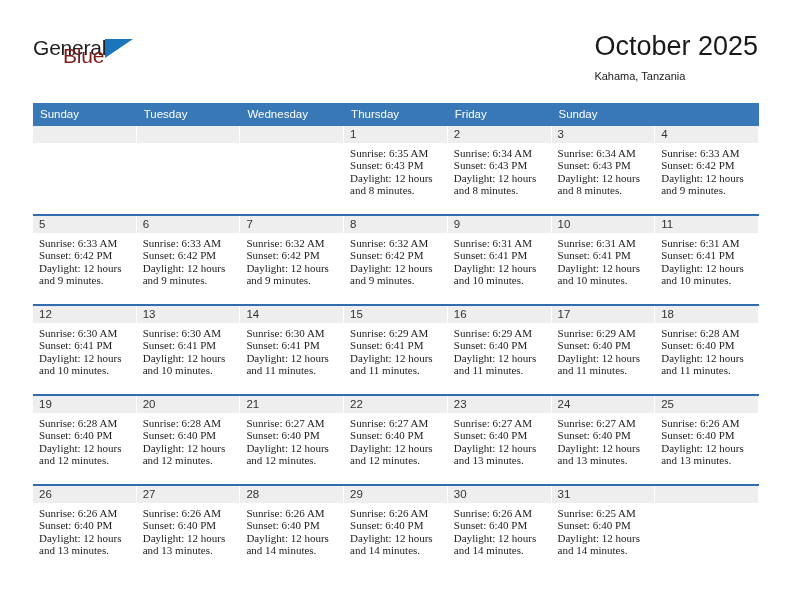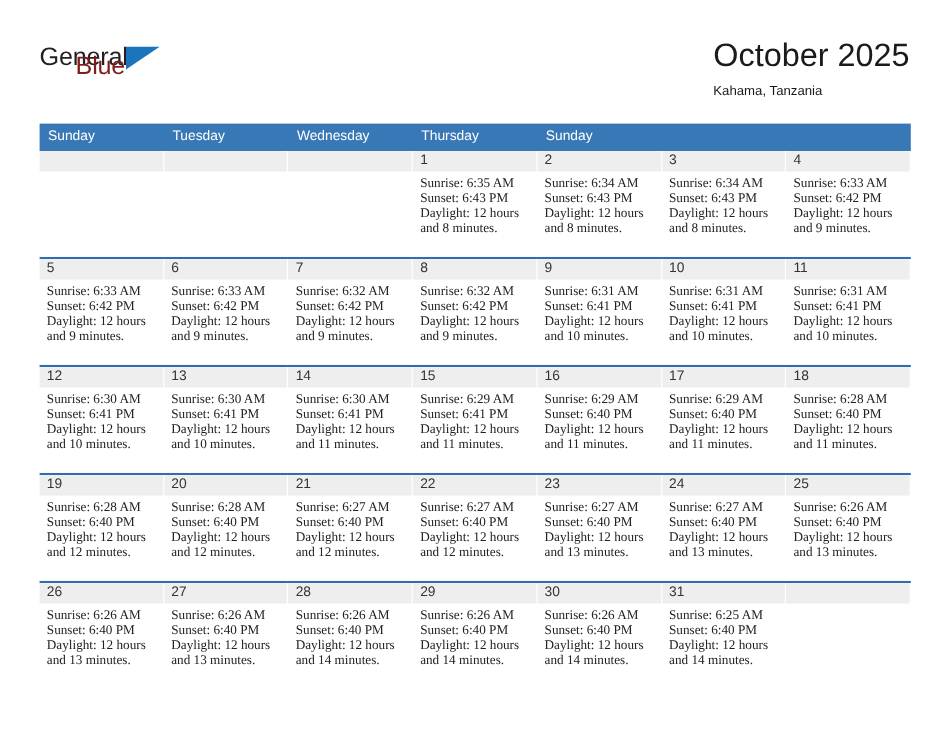--- a/index.html
+++ b/index.html
@@ -171,20 +171,21 @@
     </div>
 
   </div>
 
   <div class="calendar">
     <div class="dow-row" id="dow-row">
         <div class="dow-cell">Sunday</div>
         <div class="dow-cell">Tuesday</div>
         <div class="dow-cell">Wednesday</div>
         <div class="dow-cell">Thursday</div>
+        <div class="dow-cell">Friday</div>
         <div class="dow-cell">Sunday</div>
       </div>
     <div id="weeks-container">
         <div class="week-row">
           <div class="day-cell empty">
             <div class="day-num-band"></div>
           </div>
           <div class="day-cell empty">
             <div class="day-num-band"></div>
           </div>

